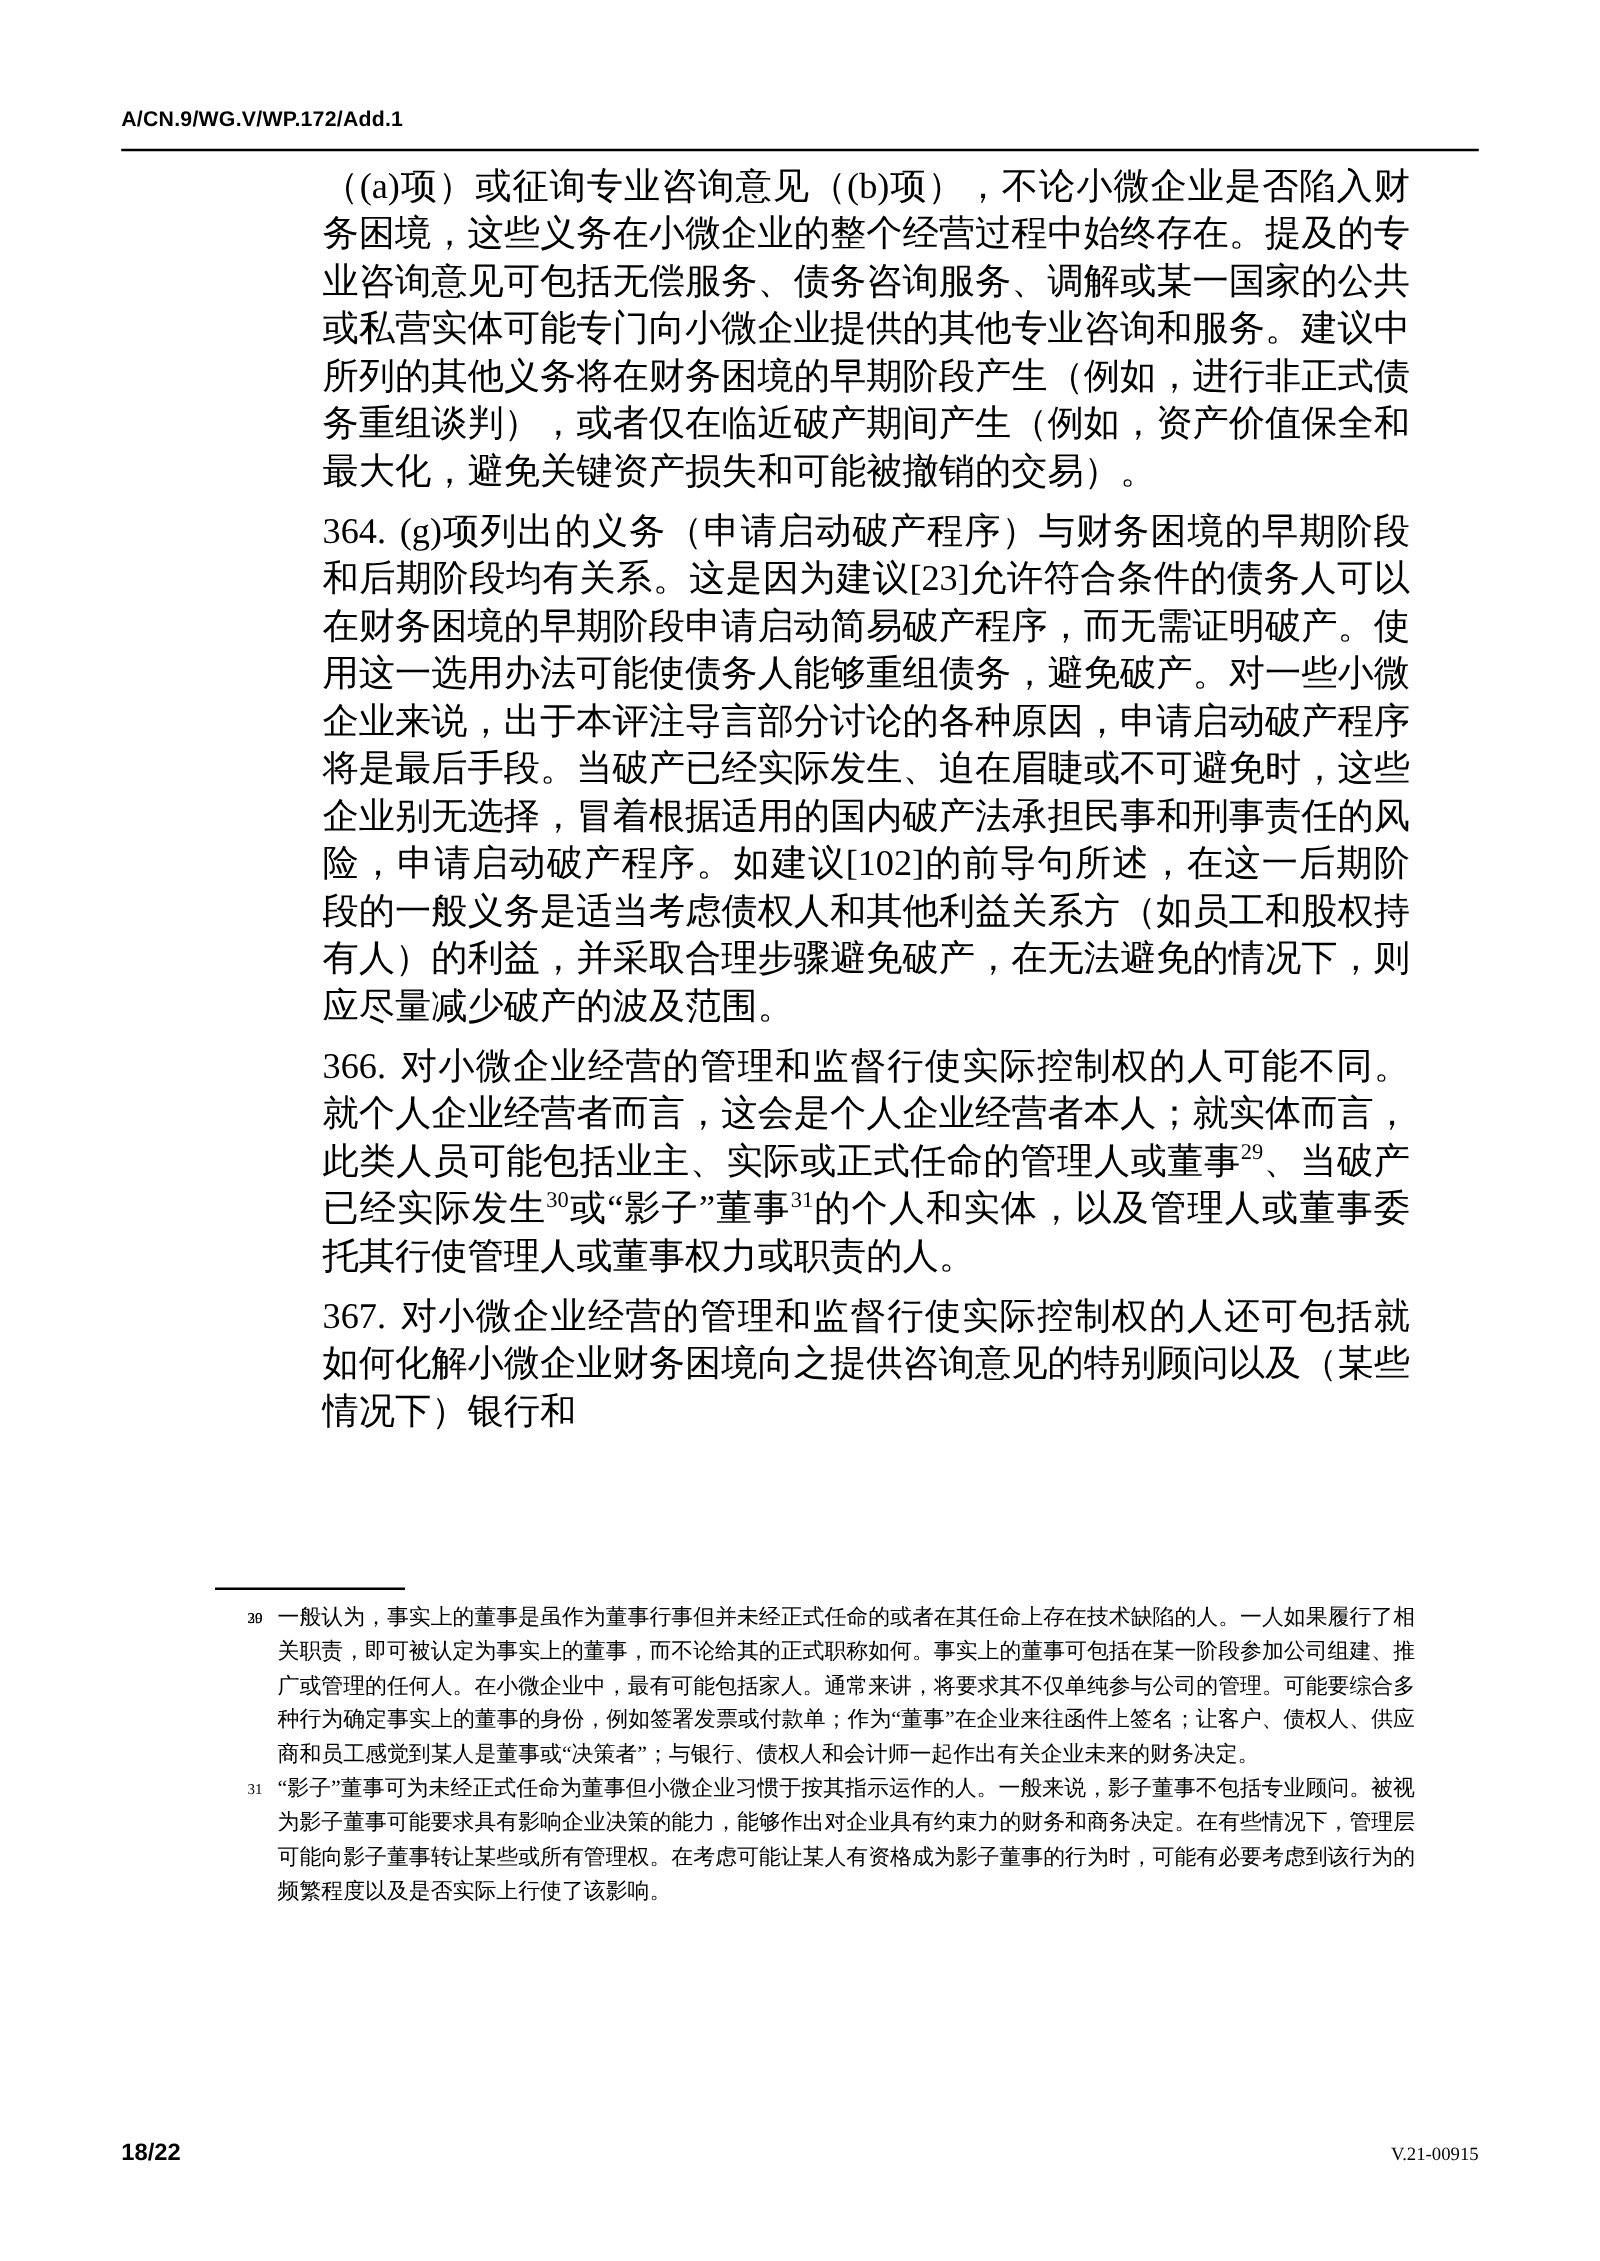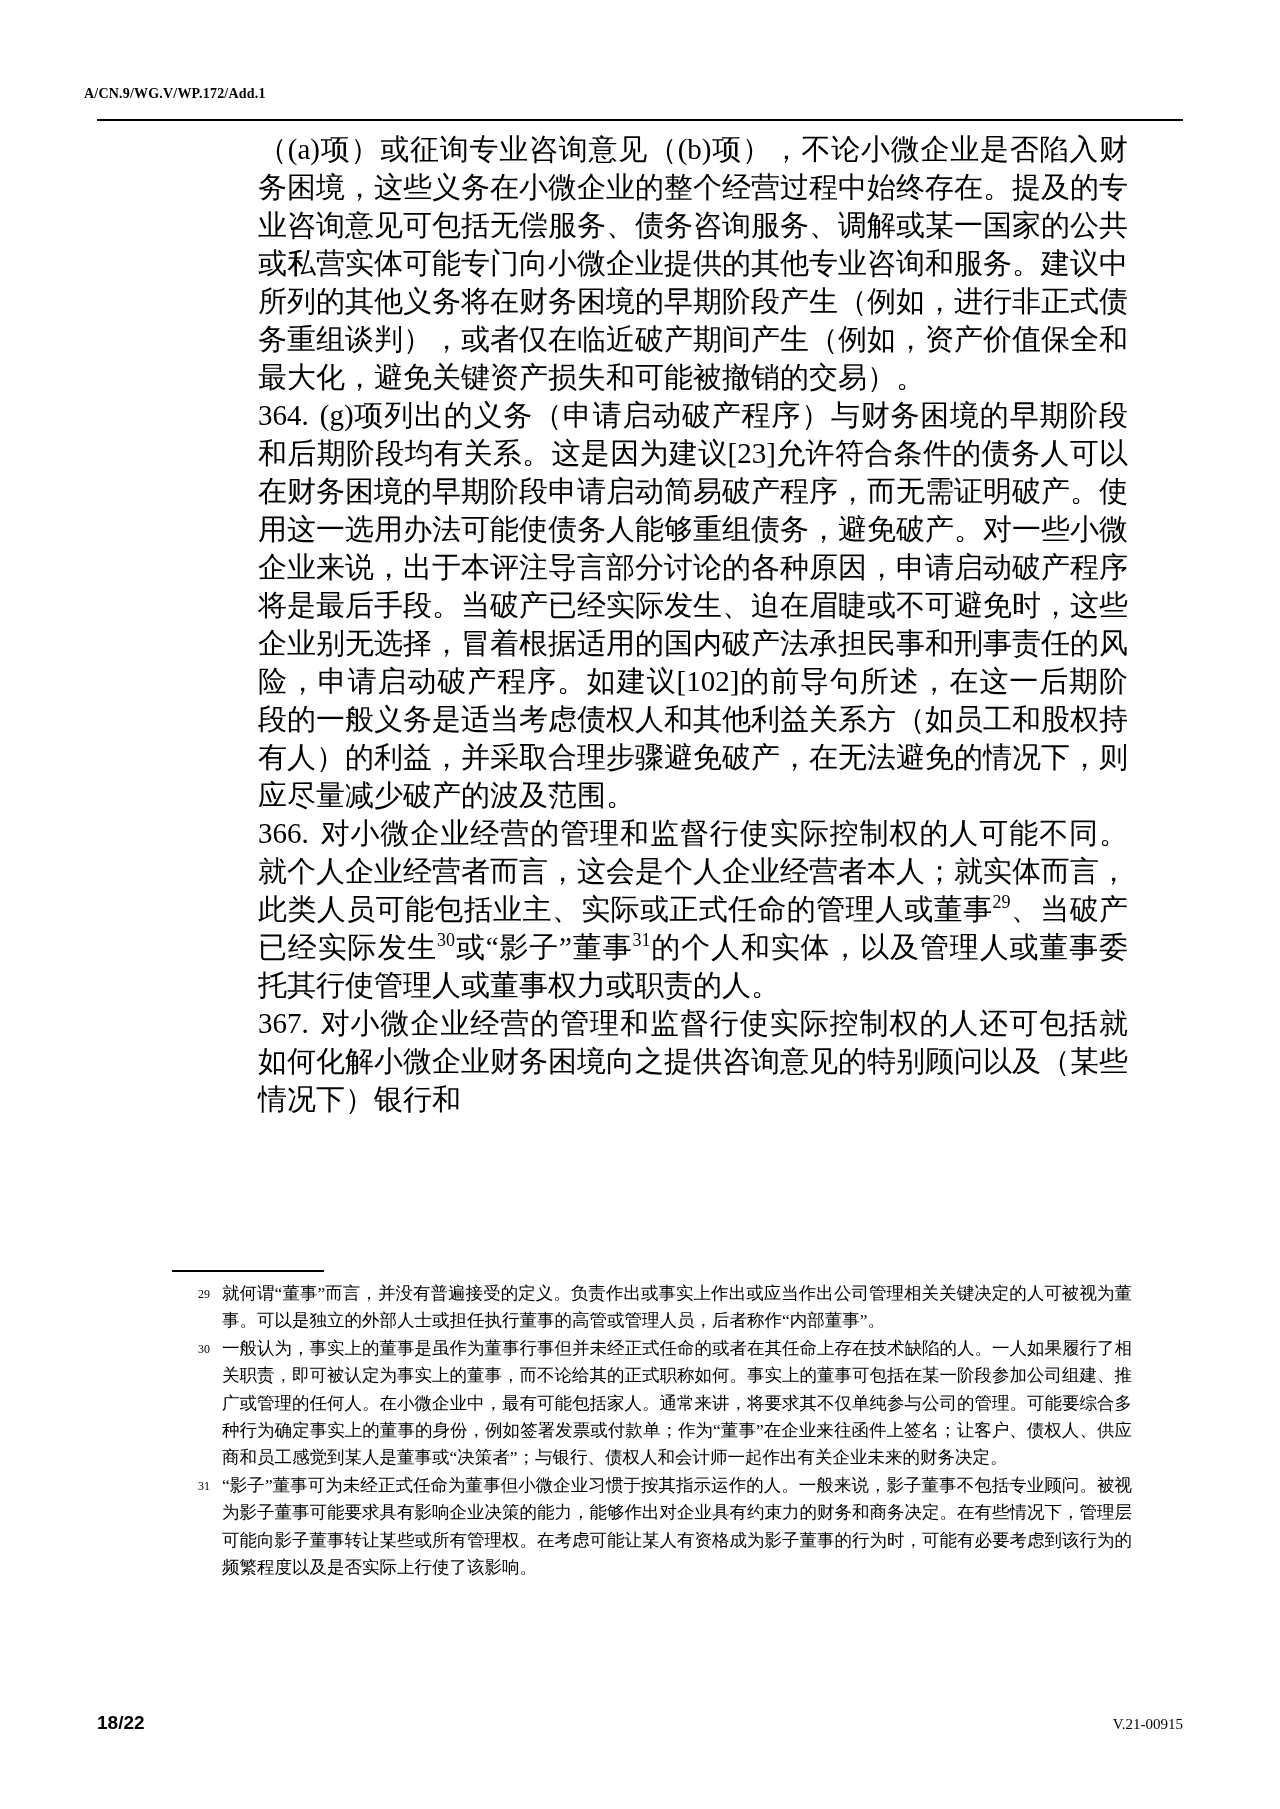--- a/index.html
+++ b/index.html
@@ -3,36 +3,36 @@
 <meta charset="utf-8">
 <style>
   html, body { margin: 0; padding: 0; }
   body {
     width: 1280px; height: 1809px;
     background: #ffffff; color: #000;
     position: relative; overflow: hidden;
     font-family: "Liberation Serif", "DejaVu Serif", serif;
   }
   .doc-symbol {
-    position: absolute; left: 84px; top: 86px;
-    font-family: Liberation Serif, serif;
-    font-weight: bold; font-size: 14px; letter-spacing: 0.2px;
+    position: absolute; left: 97px; top: 86px;
+    font-family: Liberation Sans, sans-serif;
+    font-weight: bold; font-size: 17px; letter-spacing: 0.2px;
   }
   .header-rule {
     position: absolute; left: 97px; top: 119px;
     width: 1086px; height: 2px; background: #000;
   }
   .content {
     position: absolute; left: 258px; top: 130px; width: 870px;
   }
   .para {
     margin: 0; font-size: 29px; line-height: 38px;
     text-align: justify; text-justify: inter-ideograph;
   }
-  .para + .para { }
+  .para + .para { margin-top: 10px; }
   .para-num { margin-right: 11px; }
   .para sup {
     font-size: 0.62em; vertical-align: super; line-height: 0;
   }
   .footnote-sep {
     position: absolute; left: 172px; top: 1270px;
     width: 152px; height: 2px; background: #000;
   }
   .footnotes {
     position: absolute; left: 196px; top: 1280px; width: 936px;
@@ -69,19 +69,19 @@
 
 
   <p class="para"><span class="para-num">366.</span><span>对小微企业经营的管理和监督行使实际控制权的人可能不同。就个人企业经营者而言，这会是个人企业经营者本人；就实体而言，此类人员可能包括业主、实际或正式任命的管理人或董事</span><sup>29</sup><span>、当破产已经实际发生</span><sup>30</sup><span>或“影子”董事</span><sup>31</sup><span>的个人和实体，以及管理人或董事委托其行使管理人或董事权力或职责的人。</span></p>
 
   <p class="para"><span class="para-num">367.</span><span>对小微企业经营的管理和监督行使实际控制权的人还可包括就如何化解小微企业财务困境向之提供咨询意见的特别顾问以及（某些情况下）银行和</span></p>
 </div>
 
 <div class="footnote-sep"></div>
 
 <div class="footnotes">
-  <div class="footnote"><span class="fn-num">29</span><span>就何谓“董事”而言，并没有普遍接受的定义。负责作出或事实上作出或应当作出公司管理相关关键决定的人可被视为董事。可以是独立的外部人士或担任执行董事的高管或管理人员，后者称作“内部董事”。</span></div>
+  <div class="footnote"><span class="fn-num">29</span></div>
   <div class="footnote"><span class="fn-num">30</span><span>一般认为，事实上的董事是虽作为董事行事但并未经正式任命的或者在其任命上存在技术缺陷的人。一人如果履行了相关职责，即可被认定为事实上的董事，而不论给其的正式职称如何。事实上的董事可包括在某一阶段参加公司组建、推广或管理的任何人。在小微企业中，最有可能包括家人。通常来讲，将要求其不仅单纯参与公司的管理。可能要综合多种行为确定事实上的董事的身份，例如签署发票或付款单；作为“董事”在企业来往函件上签名；让客户、债权人、供应商和员工感觉到某人是董事或“决策者”；与银行、债权人和会计师一起作出有关企业未来的财务决定。</span></div>
   <div class="footnote"><span class="fn-num">31</span><span>“影子”董事可为未经正式任命为董事但小微企业习惯于按其指示运作的人。一般来说，影子董事不包括专业顾问。被视为影子董事可能要求具有影响企业决策的能力，能够作出对企业具有约束力的财务和商务决定。在有些情况下，管理层可能向影子董事转让某些或所有管理权。在考虑可能让某人有资格成为影子董事的行为时，可能有必要考虑到该行为的频繁程度以及是否实际上行使了该影响。</span></div>
 </div>
 
 <div class="footer-left">18/22</div>
 <div class="footer-right">V.21-00915</div>
 
 </body></html>

